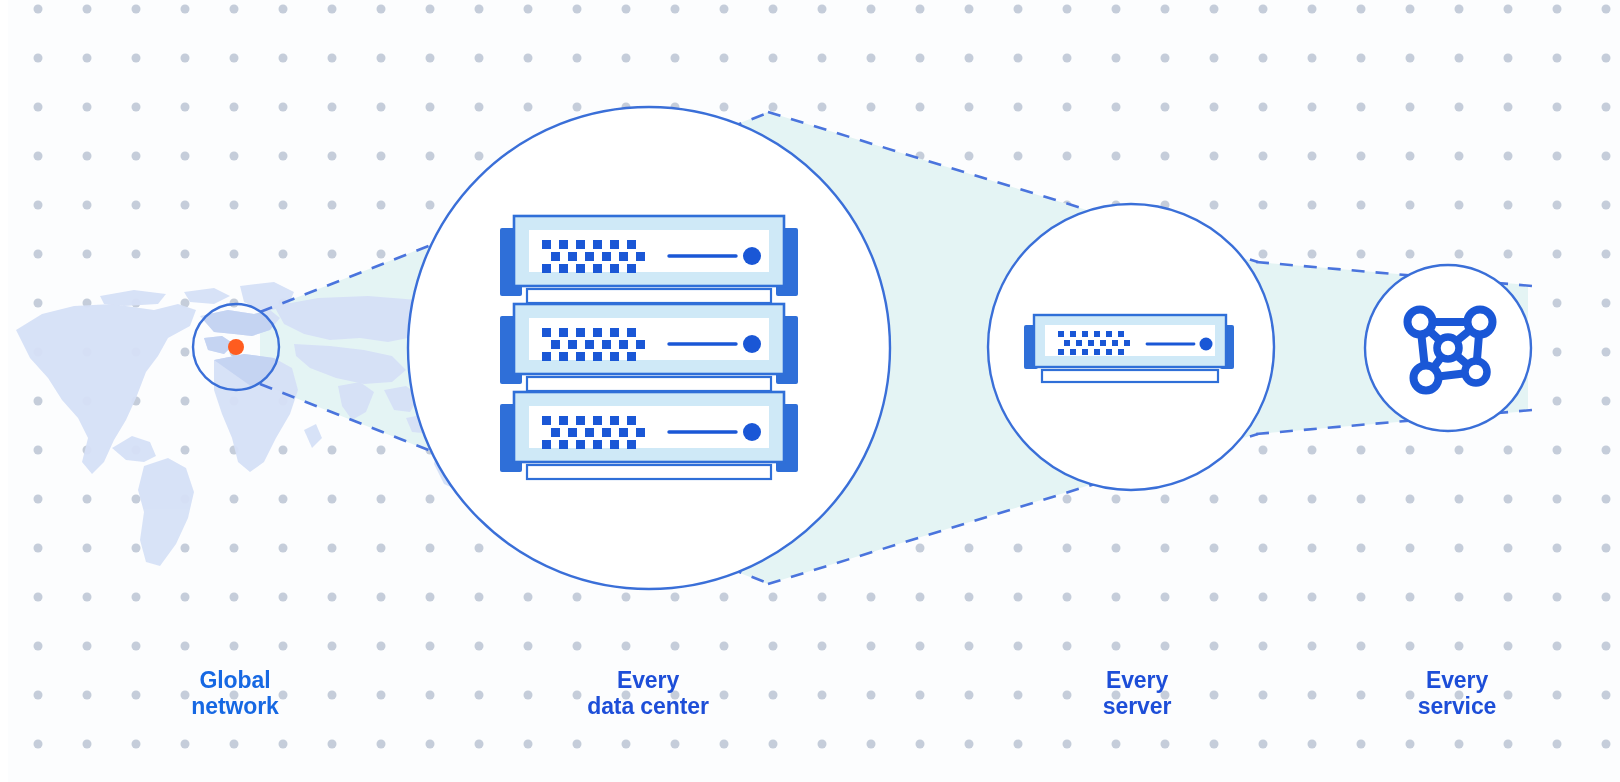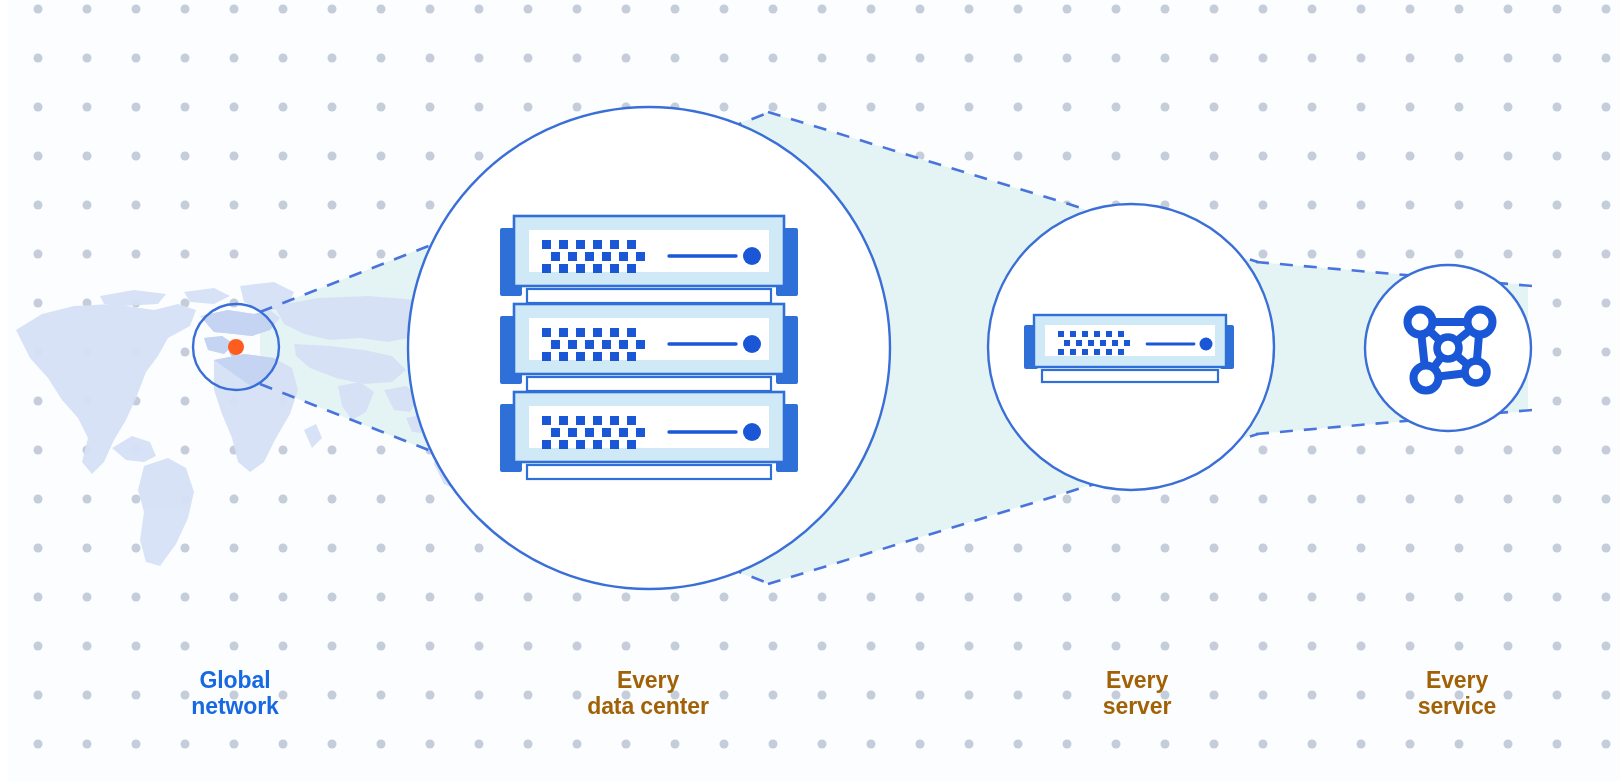--- a/index.html
+++ b/index.html
@@ -23,21 +23,21 @@
   #labels{z-index:3;}
 
   .caption{
     position:absolute;
     text-align:center;
     font-size:23px;
     line-height:1.12;
     font-weight:700;
     letter-spacing:-0.1px;
     white-space:pre-line;
-    color:#a16207;
+    color:#1d4ed8;
   }
   .caption.accent{color:#1668e3;}
 </style>
 </head>
 <body>
 
 <div id="stage">
 
   <svg class="layer" id="dotgrid" viewBox="0 0 1620 782">
     <g id="grid-dots">

